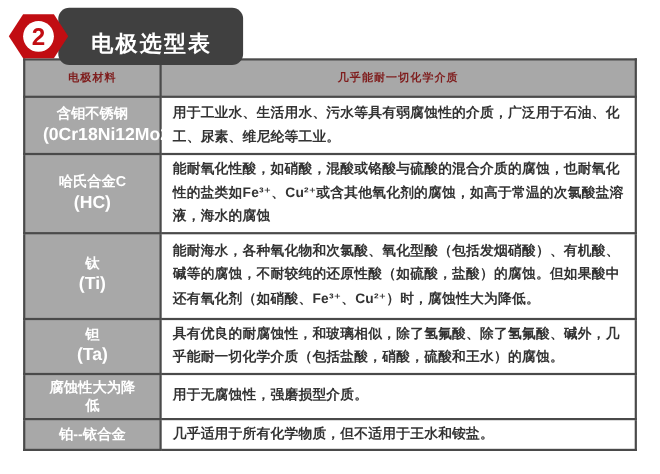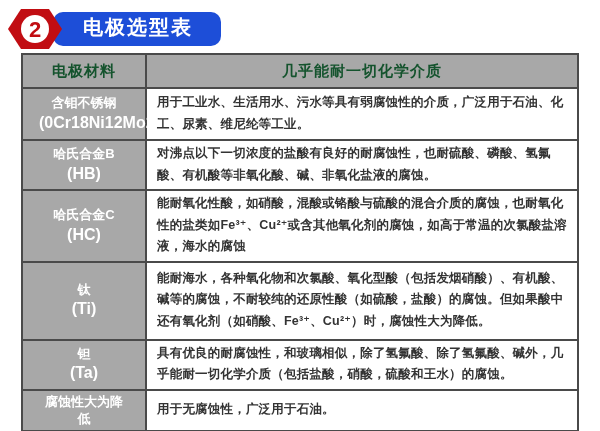--- a/index.html
+++ b/index.html
@@ -12,47 +12,47 @@
   .page { width: 600px; height: 431px; position: relative; }
 
   
   .header-bar {
     position: absolute; top: 7px; left: 7px;
     display: flex; align-items: center;
   }
   .hex-badge { width: 56px; height: 44px; position: relative; z-index: 2; }
   .title-pill {
     margin-left: -10px;
-    background: #1d4ed8;
+    background: #404040;
     color: #ffffff;
     font-weight: bold;
     font-size: 20px;
     letter-spacing: 2px;
-    padding: 3px 28px 7px 30px;
+    padding: 21px 28px 7px 30px;
     border-radius: 10px;
     line-height: 24px;
     z-index: 1;
   }
 
   
   table.spec {
     position: absolute;
     left: 21px; top: 53px;
     width: 558px;
     border-collapse: collapse;
     table-layout: fixed;
   }
   table.spec th, table.spec td {
     border: 2px solid #4a4a4a;
   }
   col.c-mat { width: 124px; }
   th.hcell {
     background: #a8a8a8;
-    color: #14532d;
-    font-size: 15px;
+    color: #7f1d1d;
+    font-size: 10px;
     font-weight: bold;
     text-align: center;
     height: 32px;
     letter-spacing: 1px;
   }
   td.mat {
     background: #a8a8a8;
     color: #ffffff;
     font-weight: bold;
     font-size: 13px;
@@ -108,27 +108,20 @@
       </tr>
     </thead>
     <tbody>
       <tr class="r1">
         <td class="mat">
           <div>含钼不锈钢</div>
           <div class="code">(0Cr18Ni12Mo2Ti)</div>
         </td>
         <td class="desc">用于工业水、生活用水、污水等具有弱腐蚀性的介质，广泛用于石油、化工、尿素、维尼纶等工业。</td>
       </tr>
-      <tr class="r2">
-        <td class="mat">
-          <div>哈氏合金B</div>
-          <div class="code">(HB)</div>
-        </td>
-        <td class="desc">对沸点以下一切浓度的盐酸有良好的耐腐蚀性，也耐硫酸、磷酸、氢氟酸、有机酸等非氧化酸、碱、非氧化盐液的腐蚀。</td>
-      </tr>
       <tr class="r3">
         <td class="mat">
           <div>哈氏合金C</div>
           <div class="code">(HC)</div>
         </td>
         <td class="desc">能耐氧化性酸，如硝酸，混酸或铬酸与硫酸的混合介质的腐蚀，也耐氧化性的盐类如Fe³⁺、Cu²⁺或含其他氧化剂的腐蚀，如高于常温的次氯酸盐溶液，海水的腐蚀</td>
       </tr>
       <tr class="r4">
         <td class="mat">
           <div>钛</div>
@@ -140,21 +133,21 @@
         <td class="mat">
           <div>钽</div>
           <div class="code">(Ta)</div>
         </td>
         <td class="desc">具有优良的耐腐蚀性，和玻璃相似，除了氢氟酸、除了氢氟酸、碱外，几乎能耐一切化学介质（包括盐酸，硝酸，硫酸和王水）的腐蚀。</td>
       </tr>
       <tr class="r6">
         <td class="mat">
           <div>腐蚀性大为降低</div>
         </td>
-        <td class="desc">用于无腐蚀性，广泛用于石油。</td>
+        <td class="desc">用于无腐蚀性，强磨损型介质。</td>
       </tr>
       <tr class="r7">
         <td class="mat">
           <div>铂--铱合金</div>
         </td>
         <td class="desc">几乎适用于所有化学物质，但不适用于王水和铵盐。</td>
       </tr>
     </tbody>
   </table>
 

